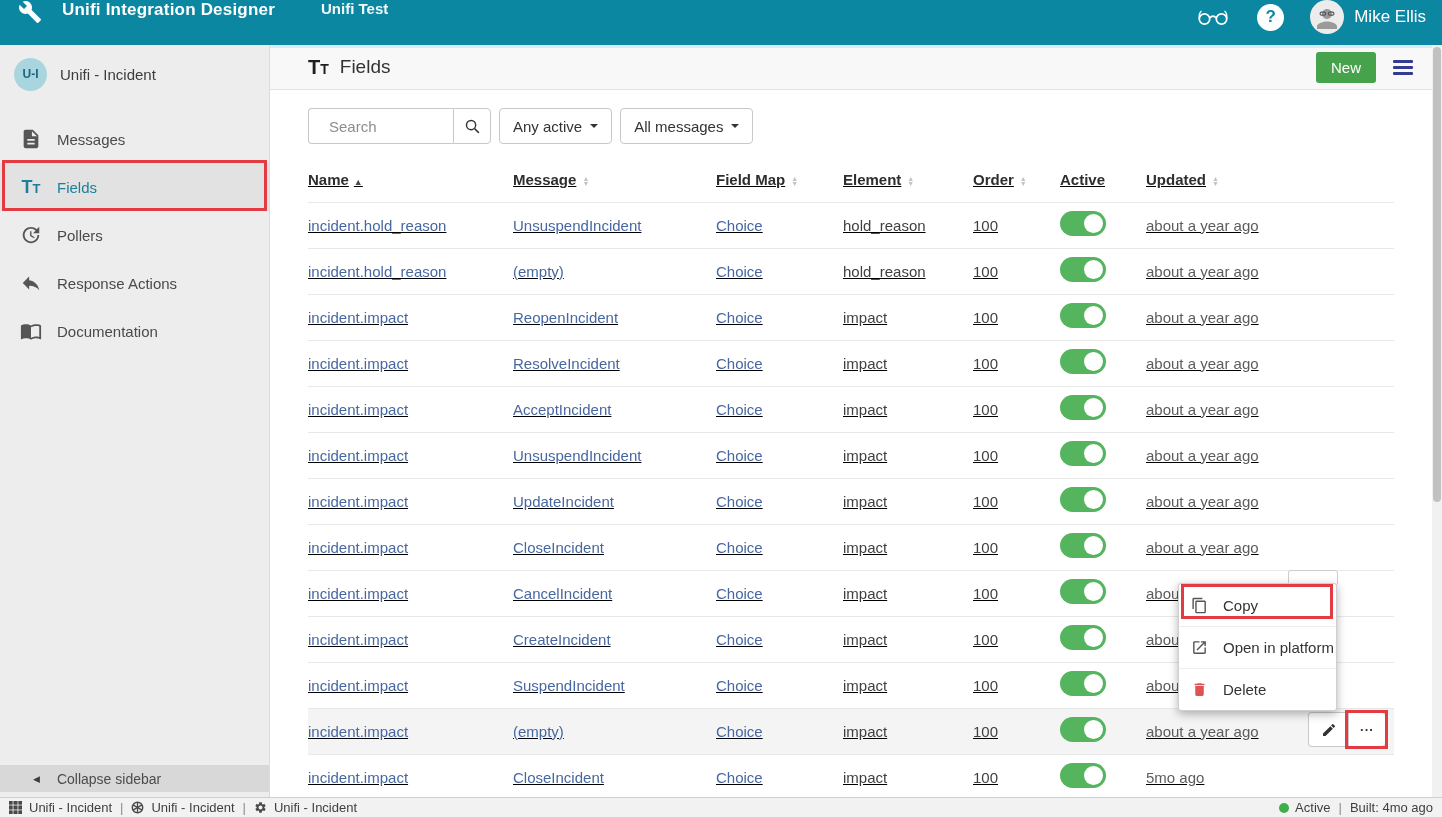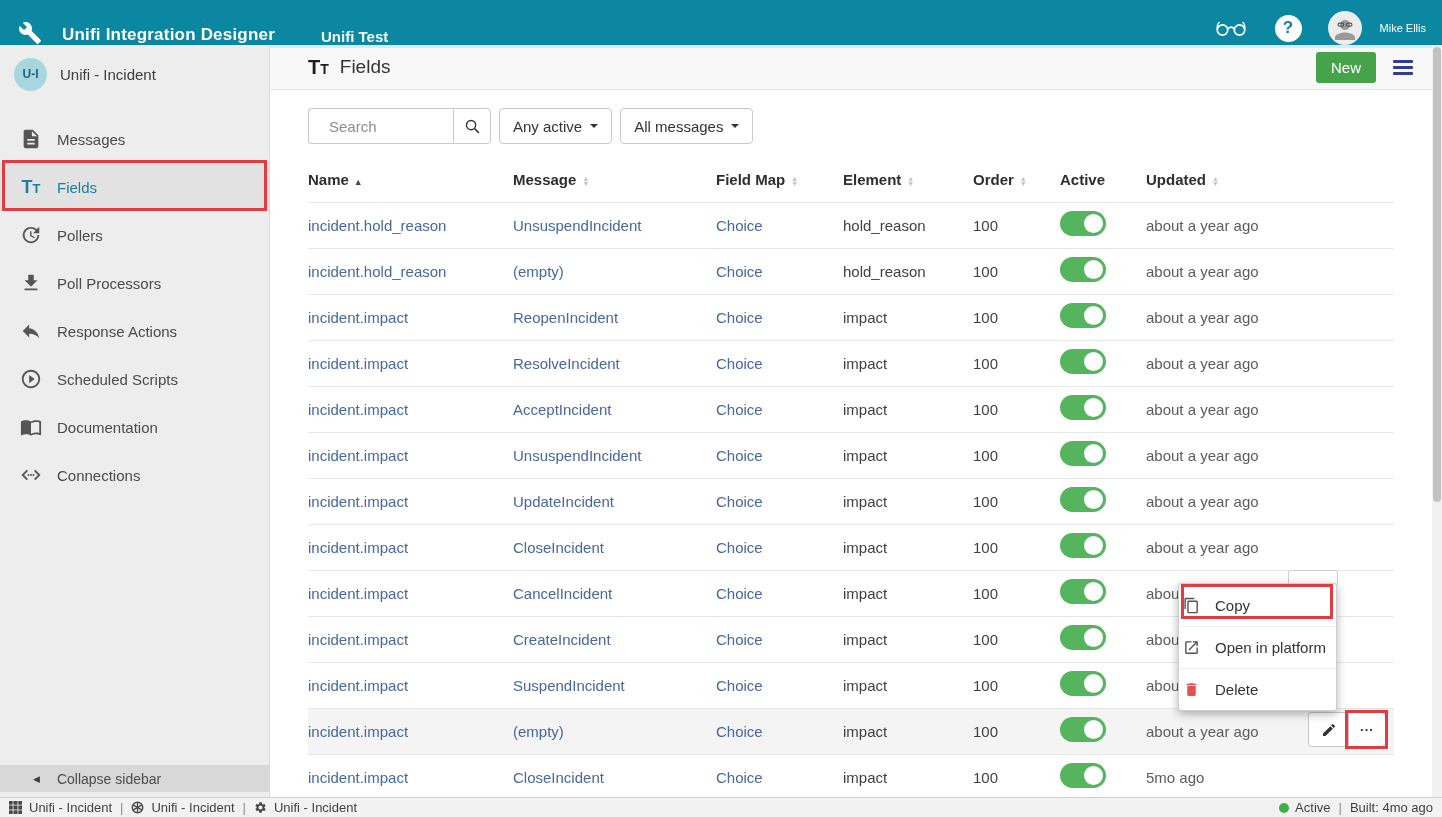--- a/index.html
+++ b/index.html
@@ -2,30 +2,30 @@
 <html><head>
 <meta charset="utf-8">
 <style>
   * { margin:0; padding:0; box-sizing:border-box; }
   body { font-family:"Liberation Sans", sans-serif; background:#fff; }
   .app { position:relative; width:1442px; height:817px; overflow:hidden; background:#fff;
          --teal:#0b87a2; --link:#4767a1; --tgl:#55b45e; --btn-green:#46a34c; --red:#e23b41; --dot:#3fae49; --navy:#323c90; }
 
   
   .topbar { position:absolute; top:0; left:0; width:100%; height:45px; background:var(--teal);
-            display:flex; align-items:flex-end; color:#fff; z-index:5; }
+            display:flex; align-items:flex-start; color:#fff; z-index:5; }
   .wrench { margin:0 20px 0 18px; width:24px; height:24px; }
   .app-title { font-size:17px; font-weight:bold; letter-spacing:.2px; }
   .app-sub { font-size:15px; margin-left:46px; font-weight:bold; opacity:.95; }
   .topbar-right { margin-left:auto; display:flex; align-items:center; }
   .glasses { width:32px; height:18px; margin-right:28px; }
   .help-circle { width:27px; height:27px; border-radius:50%; background:#fff; color:var(--teal);
                  font-weight:bold; font-size:17px; display:flex; align-items:center; justify-content:center; margin-right:26px; cursor:pointer;}
   .avatar { width:34px; height:34px; border-radius:50%; background:#ececec; display:flex; align-items:flex-end; justify-content:center; overflow:hidden; margin-right:10px; cursor:pointer;}
-  .user-name { font-size:11px; margin-right:16px;margin-left:8px; }
+  .user-name { font-size:17px; margin-right:16px; }
 
   
   .sidebar { position:absolute; top:45px; left:0; width:270px; bottom:20px; background:#ededed; border-right:1px solid #dcdcdc; }
   .int-header { height:58px; display:flex; align-items:center; padding-left:14px; }
   .int-avatar { width:33px; height:33px; border-radius:50%; background:#a9d6de; color:#17677f; font-weight:bold;
                 font-size:12px; display:flex; align-items:center; justify-content:center; }
   .int-name { margin-left:13px; font-size:15px; color:#3c3c3c; }
   .side-nav { padding-top:12px; }
   .side-item { height:48px; display:flex; align-items:center; padding-left:19px; color:#4a4a4a; cursor:pointer; }
   .side-item .s-icon { width:24px; height:24px; color:#555; display:flex; align-items:center; justify-content:center; }
@@ -55,21 +55,21 @@
   .filter-row { display:flex; align-items:stretch; height:36px; margin-bottom:14px; }
   .search-input { width:145px; border:1px solid #c9c9c9; border-right:none; border-radius:4px 0 0 4px; padding:0 20px;
                   font-size:15px; color:#444; font-family:inherit; outline:none; }
   .search-input::placeholder { color:#8d8d8d; }
   .search-btn { width:38px; border:1px solid #c9c9c9; border-radius:0 4px 4px 0; background:#fff; cursor:pointer;
                 display:flex; align-items:center; justify-content:center; }
   .dropdown { border:1px solid #c9c9c9; border-radius:4px; background:#fff; padding:12px 13px; font-size:15px; color:#333;
               display:flex; align-items:center; margin-left:8px; cursor:pointer; }
   .caret { width:0; height:0; border:4px solid transparent; border-top-color:#333; margin-left:8px; position:relative; top:2px; }
 
-  table.grid { border-collapse:collapse; table-layout:fixed; width:1086px; }
+  table.grid { border-collapse:collapse; table-layout:fixed; width:1086px;text-decoration:underline; }
   table.grid col.c-name{width:205px} col.c-msg{width:203px} col.c-fmap{width:127px}
   col.c-elem{width:130px} col.c-order{width:87px} col.c-active{width:86px}
   .grid th { text-align:left; font-size:15px; color:#2e2e2e; font-weight:bold; height:44px; vertical-align:middle; cursor:pointer; }
   .grid td { height:46px; border-top:1px solid #e8e8e8; font-size:15px; vertical-align:middle; white-space:nowrap; overflow:hidden; }
   .grid tr.hovered td { background:#f4f4f4; }
   a.cell-link { color:var(--link); text-decoration:none; cursor:pointer; }
   .cell-text { color:#3f3f3f; }
   .cell-updated { color:#5c5c5c; }
   .sort-one { font-size:9px; color:#4a4a4a; margin-left:5px; }
   .sort-both { display:inline-flex; flex-direction:column; margin-left:6px; vertical-align:middle; line-height:5px; }
@@ -81,21 +81,21 @@
   .row-actions { position:absolute; left:1308px; top:712px; display:flex; z-index:10; }
   .act-btn { width:40px; height:35px; background:#fff; border:1px solid #c9c9c9; display:flex; align-items:center; justify-content:center; cursor:pointer; }
   .act-btn.first { border-radius:4px 0 0 4px; border-right:none; }
   .act-btn.last { border-radius:0 4px 4px 0; width:38px; }
   .dots { font-size:13px; letter-spacing:1px; color:#333; font-weight:bold; position:relative; top:-3px; }
 
   .menu-stub { position:absolute; left:1288px; top:570px; width:50px; height:16px; background:#fff;
                border:1px solid #cccccc; border-radius:3px; z-index:28; }
   .context-menu { position:absolute; left:1178px; top:583px; width:159px; background:#fff; border:1px solid #cfcfcf;
                   border-radius:3px; box-shadow:0 3px 10px rgba(0,0,0,.3); z-index:30; }
-  .menu-item { height:42px; display:flex; align-items:center; padding-left:4px; font-size:15px; color:#333; cursor:pointer; }
+  .menu-item { height:42px; display:flex; align-items:center; padding-left:12px; font-size:15px; color:#333; cursor:pointer; }
   .menu-item + .menu-item { border-top:1px solid #ededed; }
   .menu-item .m-icon { width:17px; height:17px; margin-right:15px; display:flex; align-items:center; }
   .menu-item .m-icon svg { width:17px; height:17px; }
 
   .annot { position:absolute; border:3px solid var(--red); z-index:40; pointer-events:none; }
   #annot-fields { left:2px; top:160px; width:265px; height:51px; }
   #annot-copy { left:1181px; top:584px; width:152px; height:35px; }
   #annot-more { left:1345px; top:710px; width:43px; height:39px; }
 
   .vscroll { position:absolute; right:0; top:45px; width:10px; bottom:20px; background:#f1f1f1; z-index:15; }
@@ -169,60 +169,32 @@
           <span class="s-icon">
             <svg viewBox="0 0 24 24">
               <path d="M21 10.12h-6.78l2.74-2.82c-2.73-2.7-7.15-2.8-9.88-.1-2.73 2.71-2.73 7.08 0 9.79s7.15 2.71 9.88 0C18.32 15.65 19 14.08 19 12.1h2c0 1.98-.88 4.55-2.64 6.29-3.51 3.48-9.21 3.48-12.72 0-3.5-3.47-3.53-9.11-.02-12.58s9.14-3.47 12.65 0L21 3v7.12zM12.5 8v4.25l3.5 2.08-.72 1.21L11 13V8h1.5z"></path>
             </svg>
           </span>
           <span class="s-label">Pollers</span>
         </div>
         <div class="side-item">
           <span class="s-icon">
             <svg viewBox="0 0 24 24">
-              <path d="M19 9h-4V3H9v6H5l7 7 7-7zM5 18v2h14v-2H5z"></path>
-            </svg>
-          </span>
-          <span class="s-label">Poll Processors</span>
-        </div>
-        <div class="side-item">
-          <span class="s-icon">
-            <svg viewBox="0 0 24 24">
               <path d="M10 9V5l-7 7 7 7v-4.1c5 0 8.5 1.6 11 5.1-1-5-4-10-11-11z"></path>
             </svg>
           </span>
           <span class="s-label">Response Actions</span>
-        </div>
-        <div class="side-item">
-          <span class="s-icon">
-            <svg viewBox="0 0 24 24">
-              <path d="M12 2C6.48 2 2 6.48 2 12s4.48 10 10 10 10-4.48 10-10S17.52 2 12 2zm0 18c-4.41 0-8-3.59-8-8s3.59-8 8-8 8 3.59 8 8-3.59 8-8 8zM10 16.5l6-4.5-6-4.5v9z"></path>
-            </svg>
-          </span>
-          <span class="s-label">Scheduled Scripts</span>
         </div>
         <div class="side-item">
           <span class="s-icon">
             <svg viewBox="0 0 24 24">
               <path d="M21 5c-1.11-.35-2.33-.5-3.5-.5-1.95 0-4.05.4-5.5 1.5-1.45-1.1-3.55-1.5-5.5-1.5S2.45 4.9 1 6v14.65c0 .25.25.5.5.5.1 0 .15-.05.25-.05C3.1 20.45 5.05 20 6.5 20c1.95 0 4.05.4 5.5 1.5 1.35-.85 3.8-1.5 5.5-1.5 1.65 0 3.35.3 4.75 1.05.1.05.15.05.25.05.25 0 .5-.25.5-.5V6c-.6-.45-1.25-.75-2-1zm0 13.5c-1.1-.35-2.3-.5-3.5-.5-1.7 0-4.15.65-5.5 1.5V8c1.35-.85 3.8-1.5 5.5-1.5 1.2 0 2.4.15 3.5.5v11.5z"></path>
             </svg>
           </span>
           <span class="s-label">Documentation</span>
-        </div>
-        <div class="side-item">
-          <span class="s-icon">
-            <svg viewBox="0 0 24 24">
-              <path d="M8 7l-5 5 5 5" fill="none" stroke="currentColor" stroke-width="2"></path>
-              <path d="M16 7l5 5-5 5" fill="none" stroke="currentColor" stroke-width="2"></path>
-              <circle cx="9.3" cy="12" r="1.1"></circle>
-              <circle cx="12" cy="12" r="1.1"></circle>
-              <circle cx="14.7" cy="12" r="1.1"></circle>
-            </svg>
-          </span>
-          <span class="s-label">Connections</span>
         </div>
       </nav>
     <div class="collapse-bar">
       <span class="collapse-tri">◀</span>
       <span>Collapse sidebar</span>
     </div>
   </aside>
 
   <main class="main">
     <div class="page-header">

